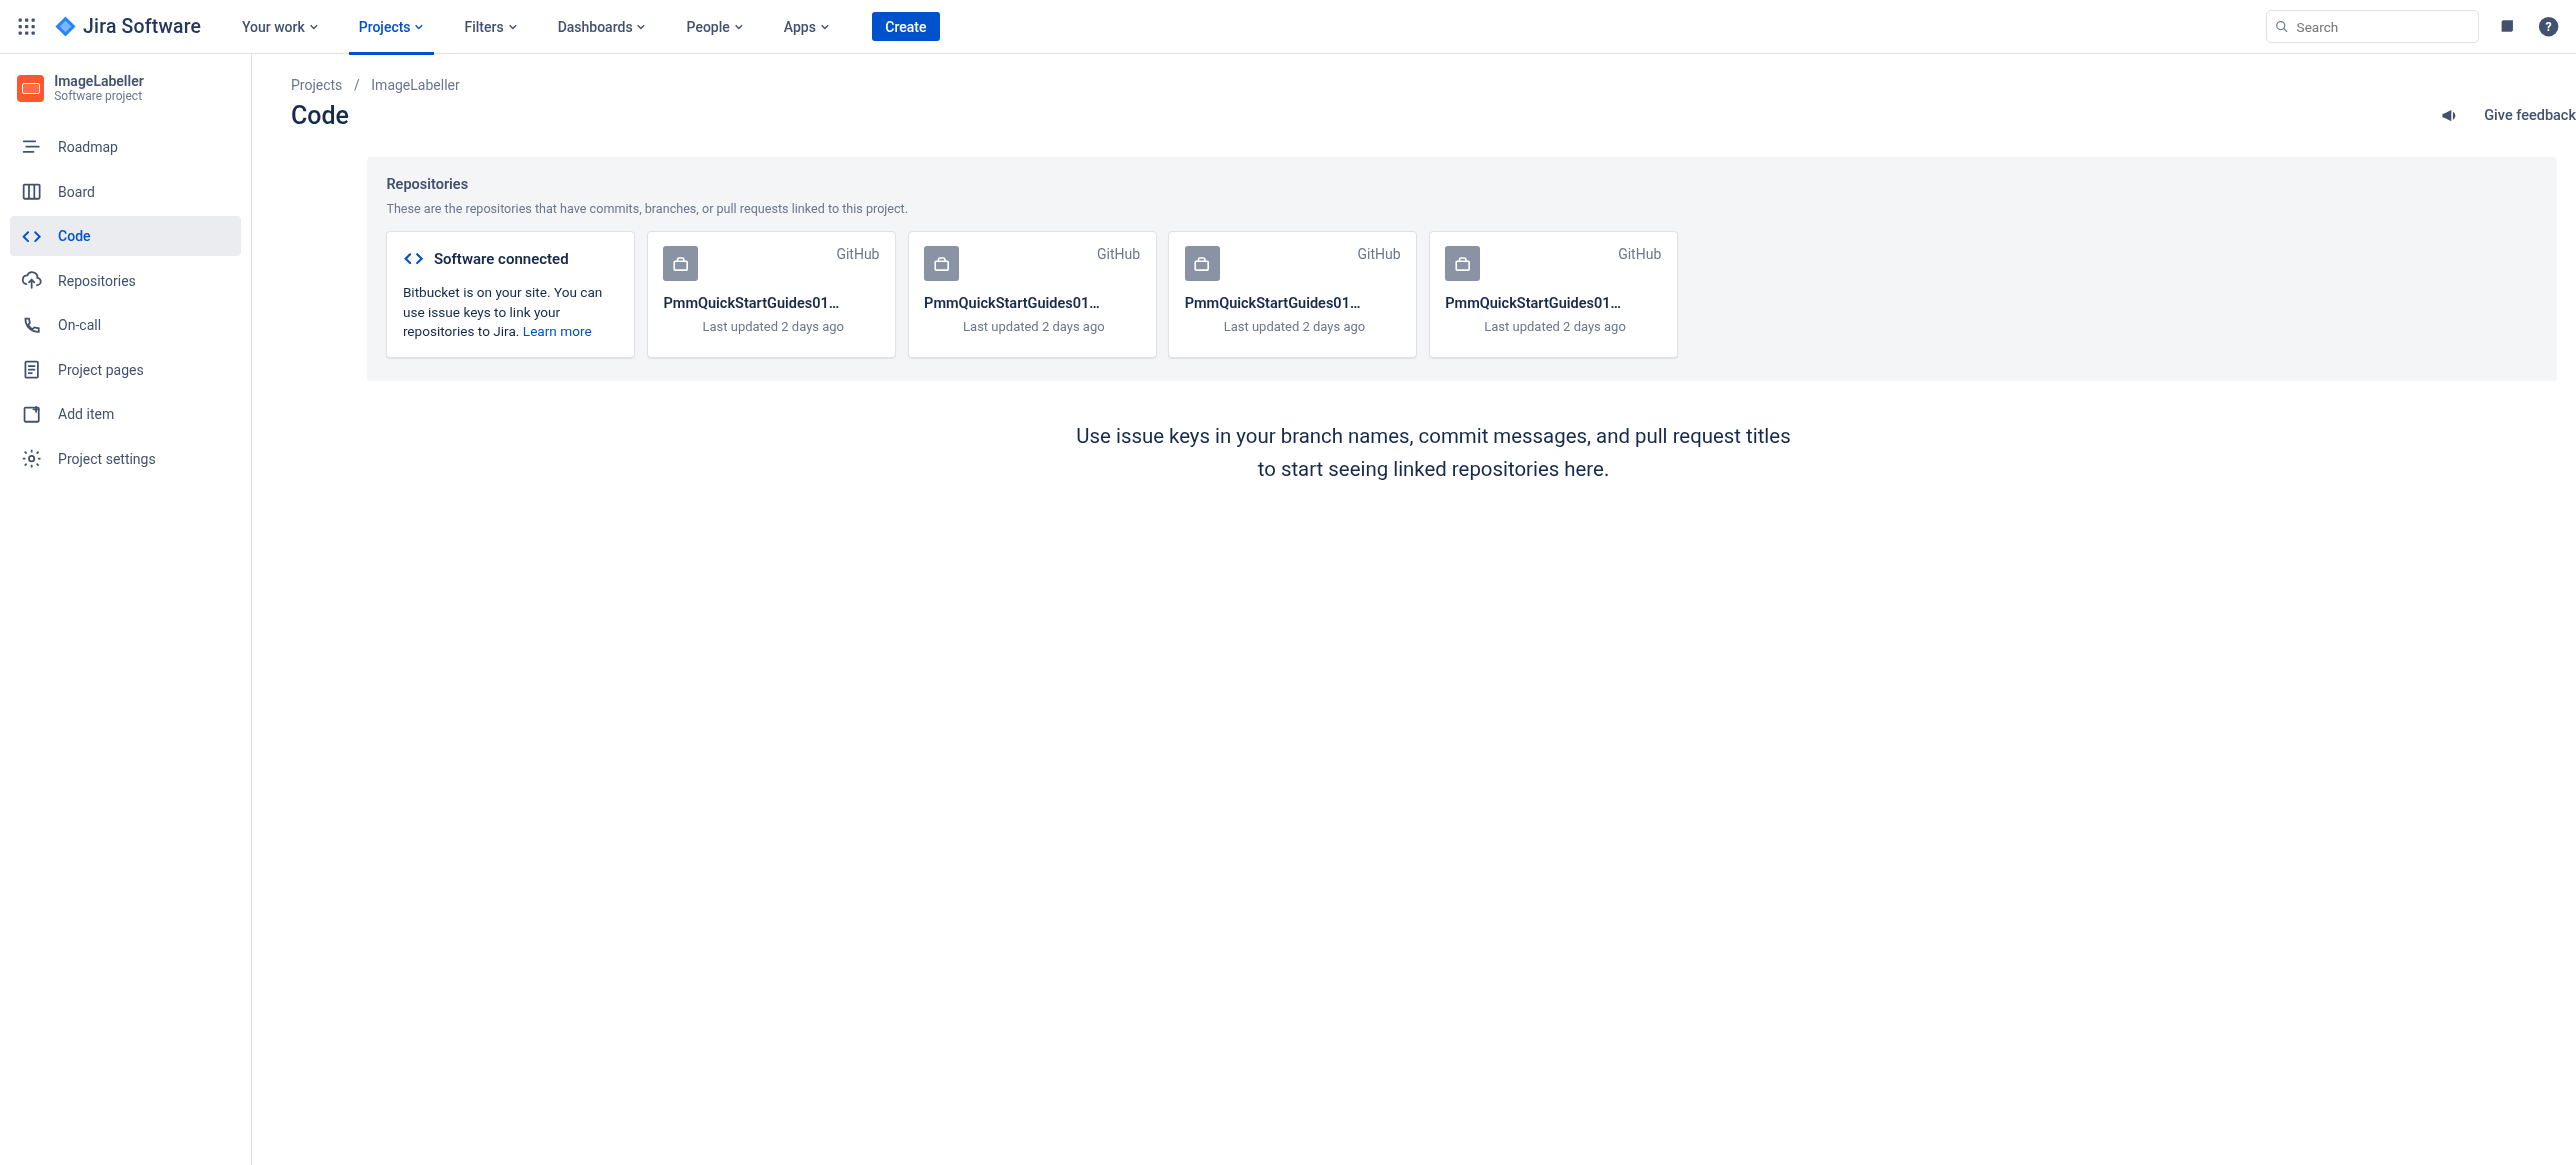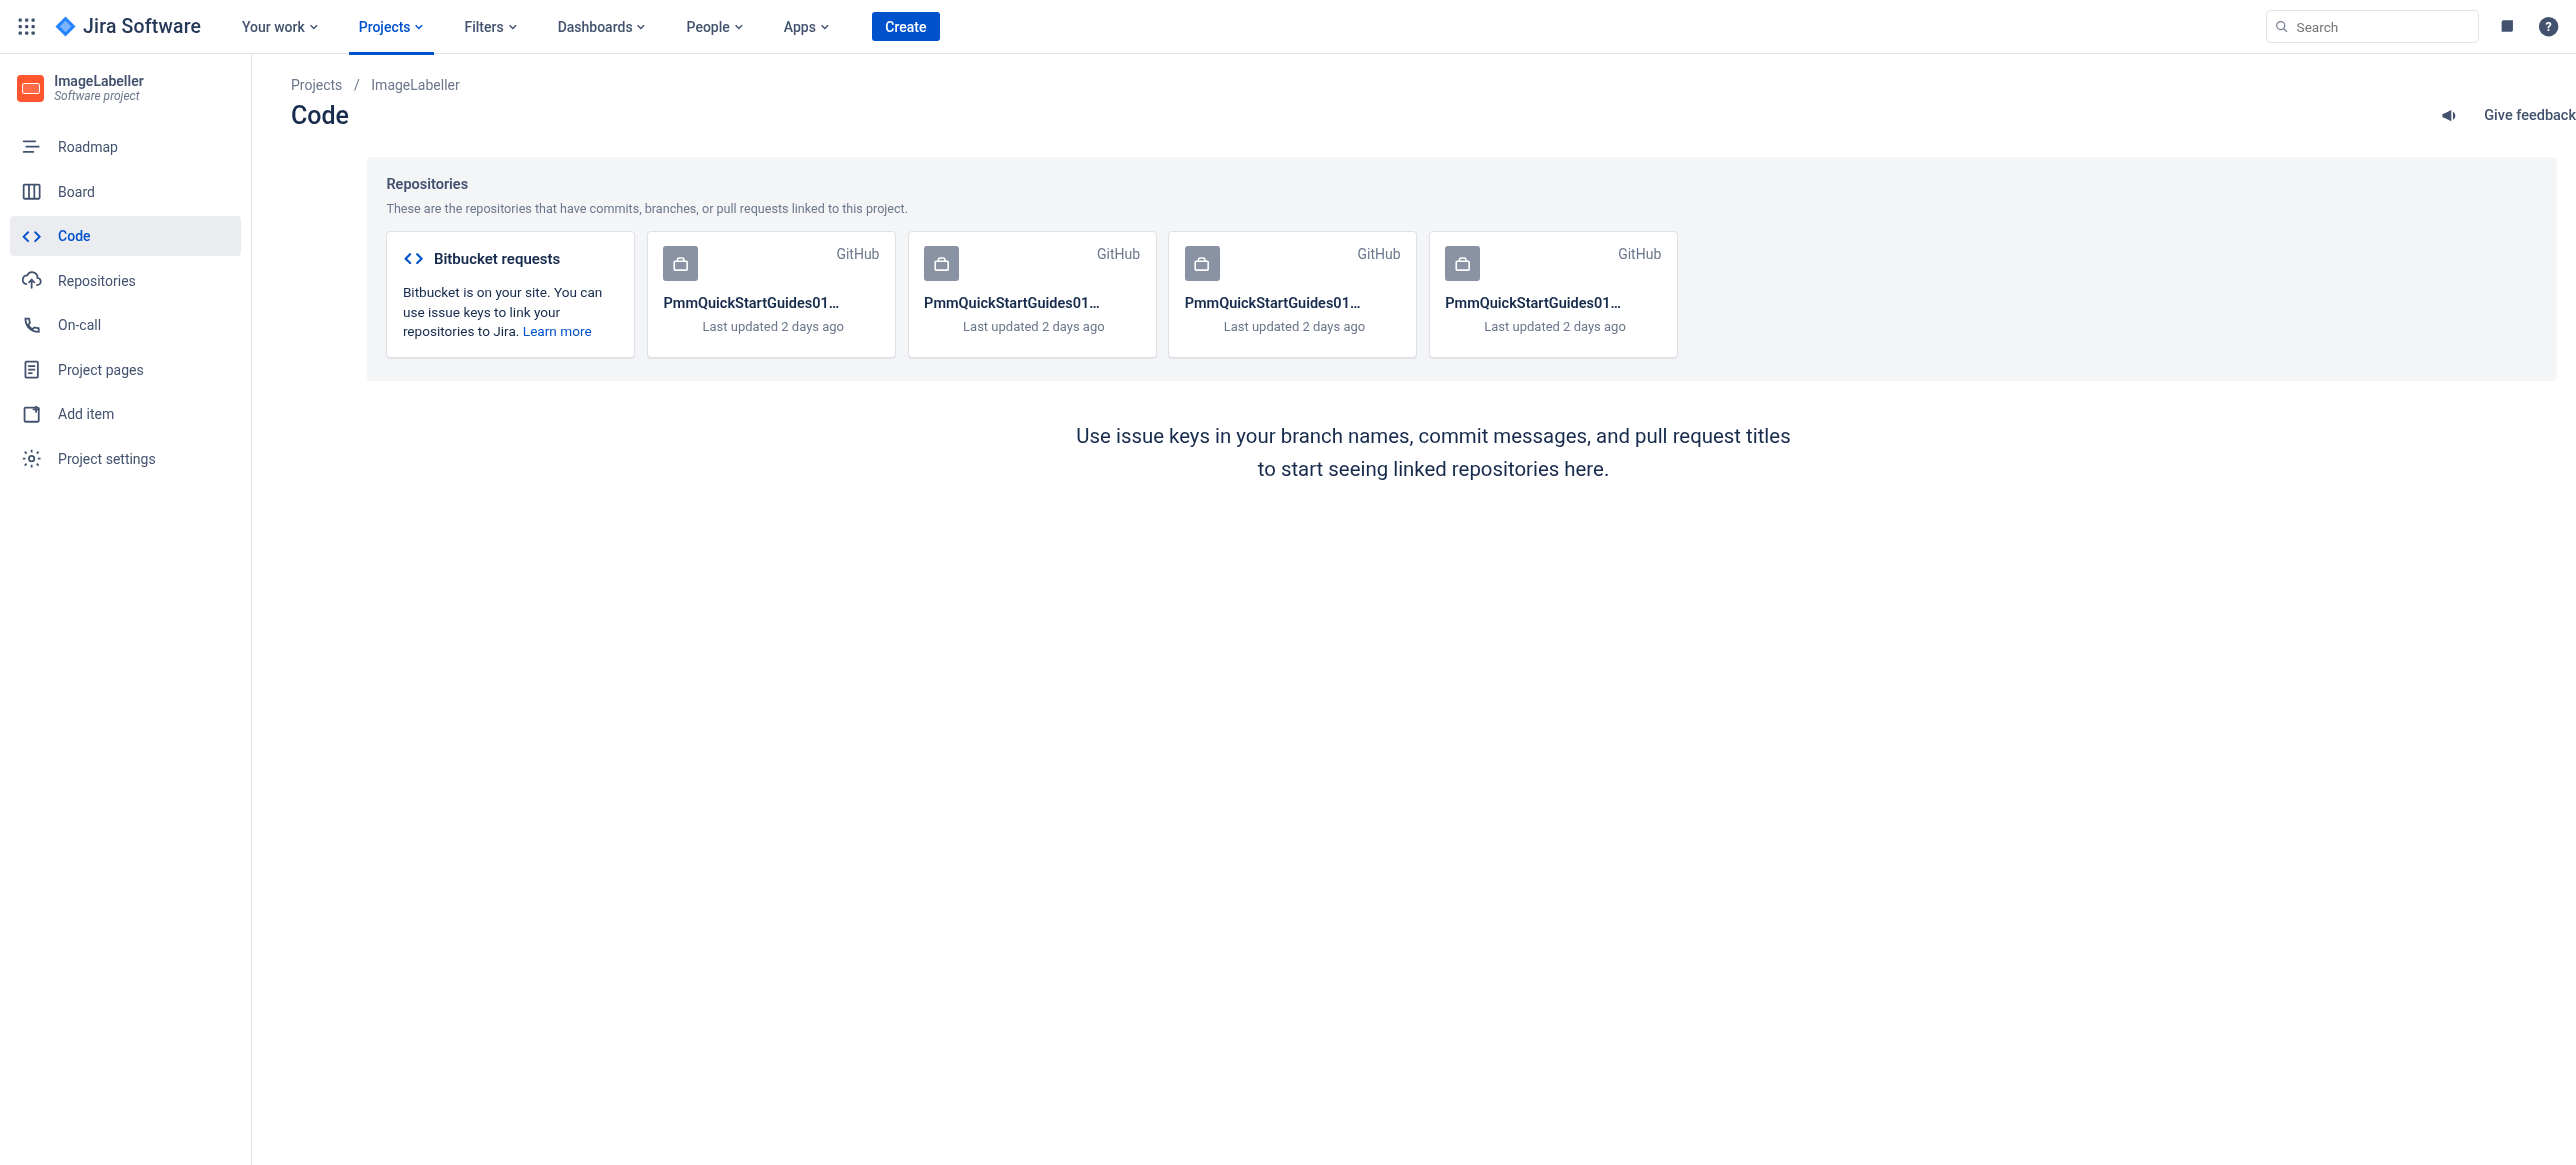--- a/index.html
+++ b/index.html
@@ -22,21 +22,21 @@
 .search-box input { border:none; outline:none; font-size:13.6px; color:#6B778C; width:100%; background:transparent; }
 .icon-btn { width:31px; height:31px; display:flex; align-items:center; justify-content:center; border-radius:50%; cursor:pointer; }
 
 
 .layout { display:flex; height: calc(100vh - 54px); }
 .sidebar { width: 252px; border-right: 1px solid #dfe1e6; padding: 19.4px 9.7px; }
 .project-header { display:flex; align-items:center; gap:9.7px; padding: 0 7.8px 15.5px 7.8px; }
 .project-avatar { width:27px; height:27px; background:#FF5630; border-radius:3.9px; display:flex; align-items:center; justify-content:center; }
 .project-avatar-inner { width:17.5px; height:11.6px; background:#fff2; border:1px solid #fff; border-radius:1.9px; position:relative; }
 .project-name { font-size:14px; font-weight:600; color:#42526E; }
-.project-type { font-size:12px; color:#6B778C;font-style:italic; }
+.project-type { font-size:12px; color:#6B778C; }
 .side-nav { display:flex; flex-direction:column; gap: 3.9px; margin-top: 7.8px; }
 .side-item { display:flex; align-items:center; gap:15.5px; padding: 9.7px 11.6px; border-radius: 3.9px; font-size:14px; color:#42526E; cursor:pointer; }
 .side-item.active { background:#EBECF0; color:#0052CC; font-weight:500; }
 .side-icon { width:21.3px; height:21.3px; display:flex; align-items:center; justify-content:center; flex-shrink:0; }
 
 
 .main { flex:1; padding: 23px 0 39px 39px; overflow-y:auto; }
 .breadcrumbs { display:flex; align-items:center; gap: 11.6px; font-size:14px; color:#6B778C; }
 .bc-sep { color:#6B778C; }
 .page-header-row { display:flex; align-items:center; margin-top: 7.8px; }
@@ -297,21 +297,21 @@
       <div class="repo-grid">
 
         <div class="bb-card">
           <div class="bb-head">
             <svg width="21.3" height="21.3" viewBox="0 0 24 24">
                 <g stroke="#0052CC" stroke-width="2.4" fill="none" stroke-linecap="round">
                   <polyline points="8,7 3,12 8,17"></polyline>
                   <polyline points="16,7 21,12 16,17"></polyline>
                 </g>
               </svg>
-            <span class="bb-title">Bitbucket requests</span>
+            <span class="bb-title">Software connected</span>
           </div>
           <div class="bb-body">
             <span>Bitbucket is on your site. You can use issue keys to link your repositories to Jira. </span><span class="bb-link">Learn more</span>
           </div>
         </div>
 
         <div class="repo-card">
           <div class="card-top">
             <div class="repo-icon">
               <svg width="19.4" height="19.4" viewBox="0 0 24 24">

